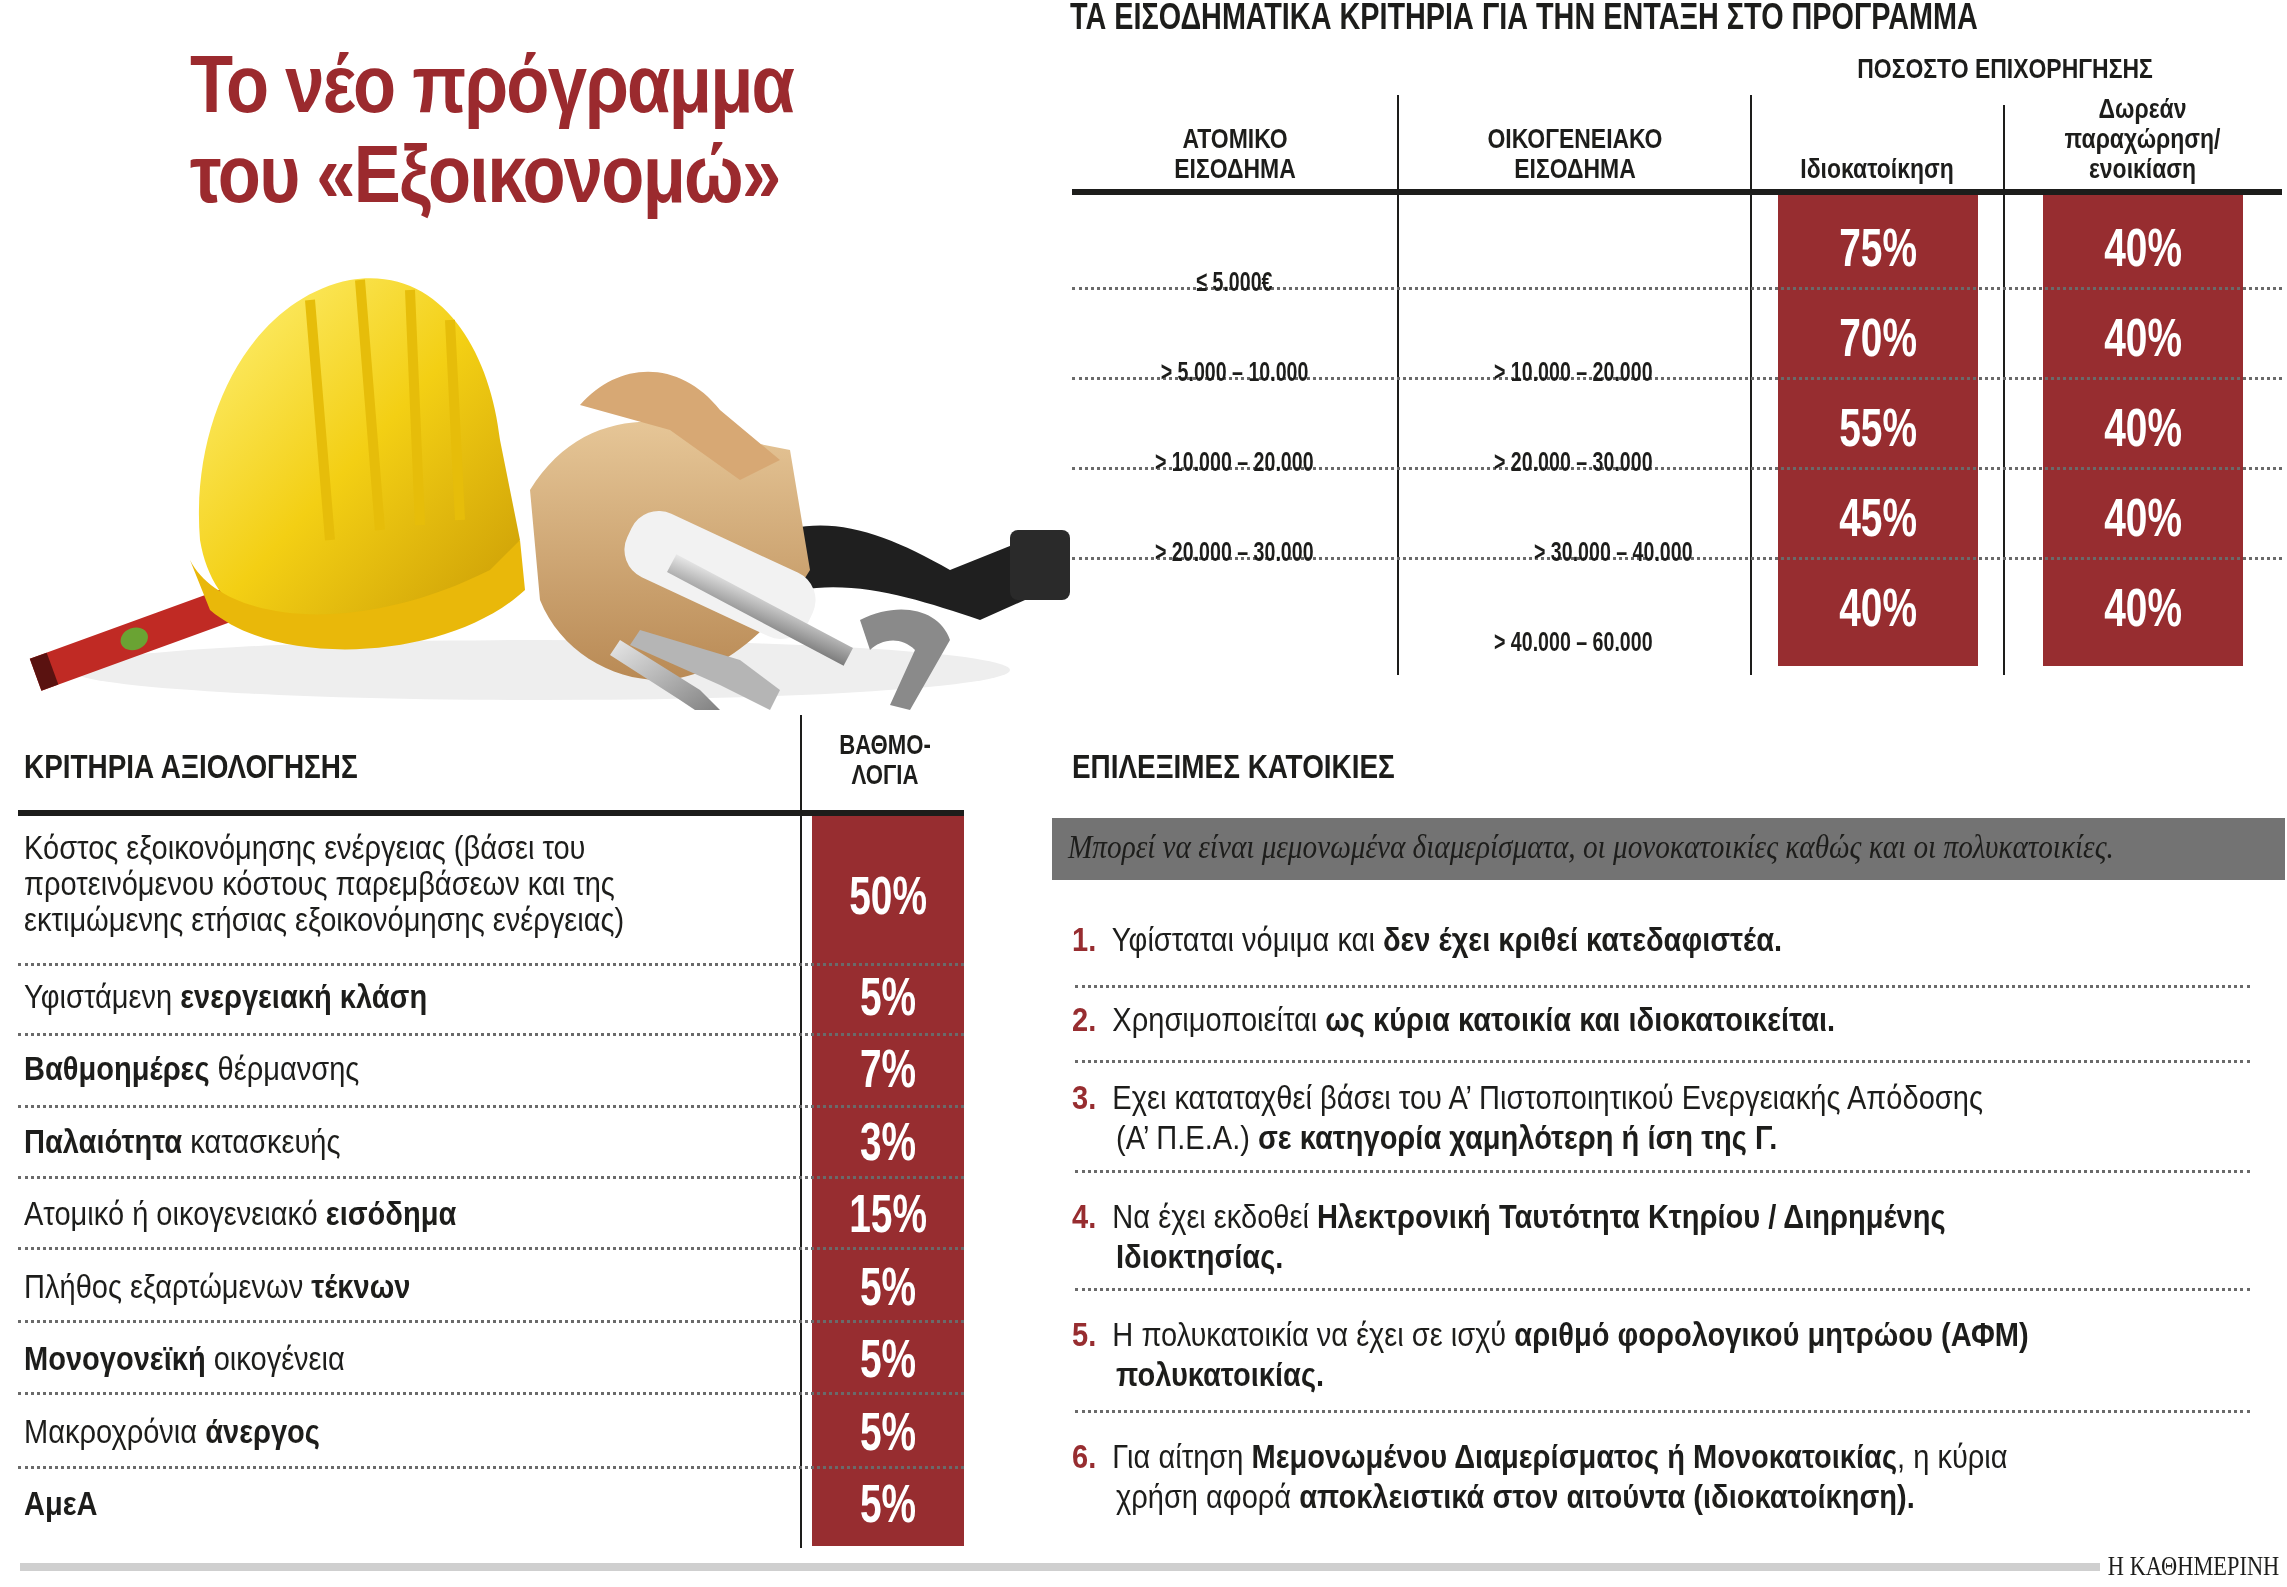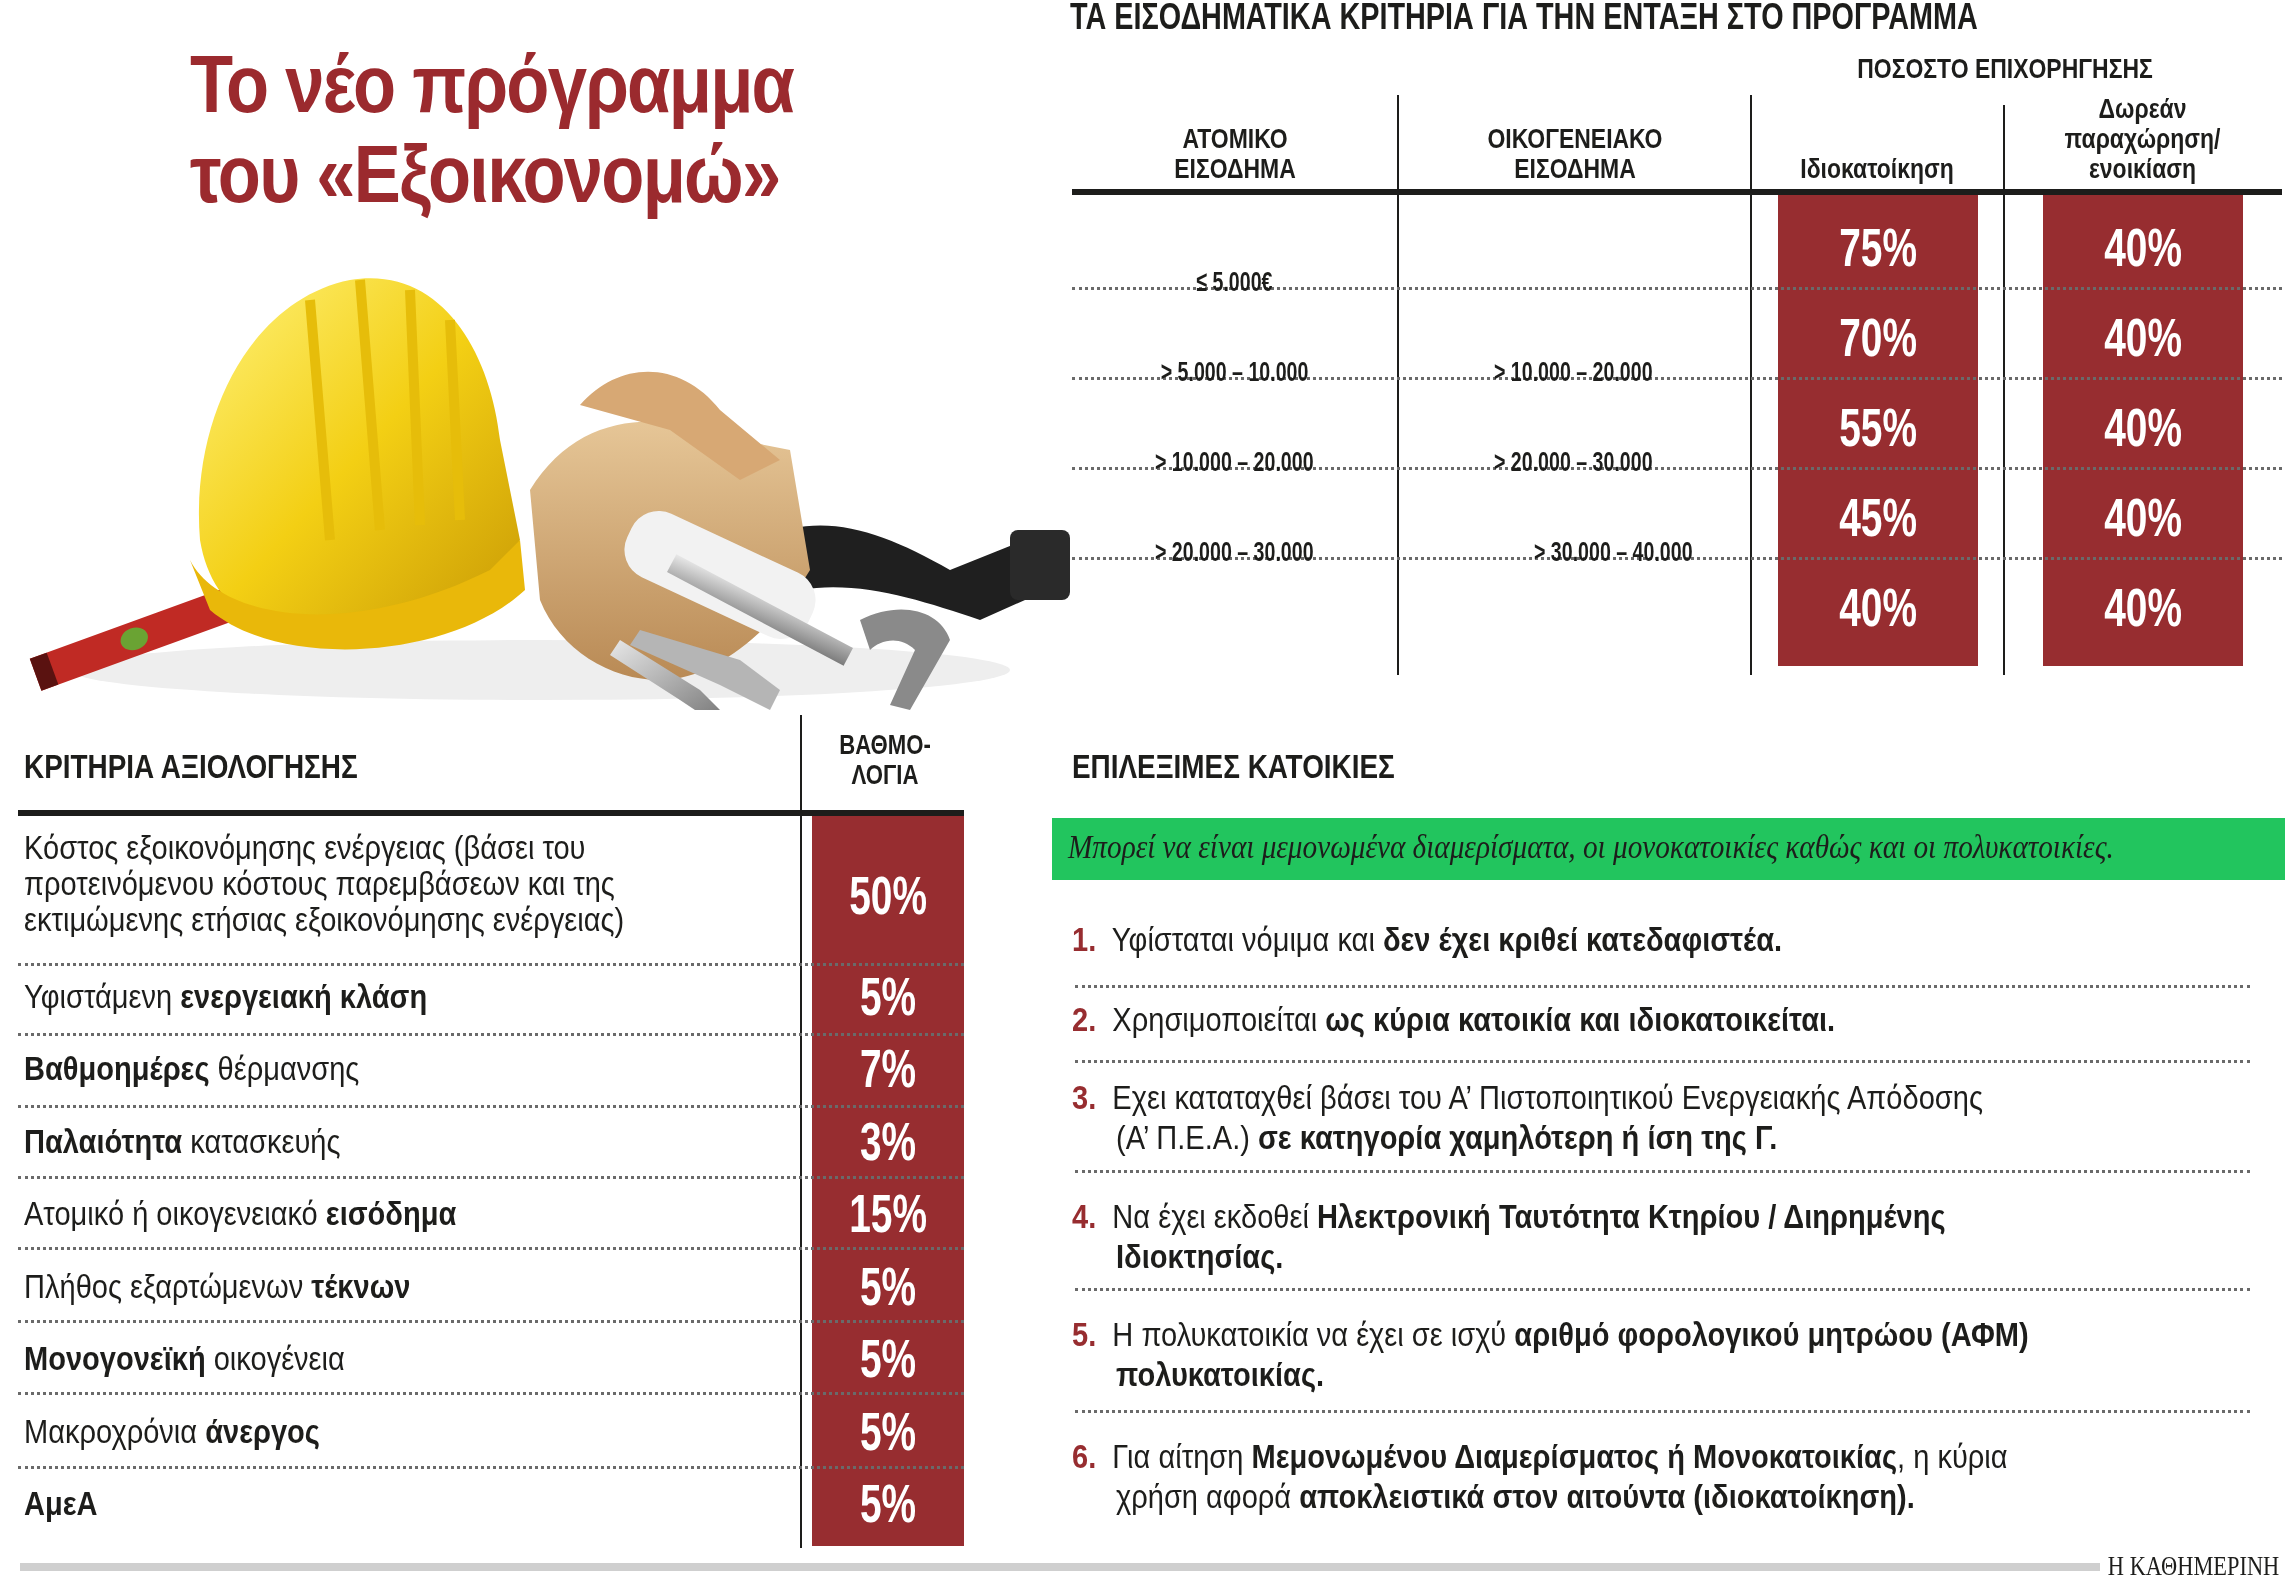--- a/index.html
+++ b/index.html
@@ -16,21 +16,21 @@
   .hline-thick { background:#1d1d1b; height:6px; }
   .dotted { border-top:3px dotted #6a6a6a; height:0; }
   .redbox { background:#972d30; }
   .cell { font-size:28px; font-weight:bold; text-align:center; white-space:nowrap;margin-top:44px; }
   .cell span { display:inline-block; transform:scaleX(0.70); }
   .pct { color:#fff; font-size:54px; font-weight:bold; text-align:center; white-space:nowrap; }
   .pct span { display:inline-block; transform:scaleX(0.72); }
   .sec-heading { font-size:34px; font-weight:bold; white-space:nowrap; transform:scaleX(0.82); transform-origin:left top; }
   .crit { font-size:33px; white-space:nowrap; line-height:36px; transform:scaleX(0.88); transform-origin:left center; }
   .crit b { font-weight:bold; }
-  .banner { background:#22c55e; }
+  .banner { background:#737373; }
   .banner-text { font-family:"Liberation Serif", "DejaVu Serif", serif; font-style:italic; font-size:34px; white-space:nowrap;
                  transform:scaleX(0.86); transform-origin:left center; }
   .li { font-size:33px; line-height:40px; white-space:nowrap; transform:scaleX(0.88); transform-origin:left top; }
   .li-num { color:#972d30; font-weight:bold; font-size:33px; }
   .li b { font-weight:bold; }
   .footer-bar { background:#cfcfcf; height:8px; }
   .brand { font-family:"Liberation Serif", "DejaVu Serif", serif; font-size:28px; white-space:nowrap;
            transform:scaleX(0.80); transform-origin:right center; }
 </style>
 </head>
@@ -149,20 +149,21 @@
   <div class="abs pct" style="left:706px; width:200px; top:-6px;"><span>55%</span></div>
   <div class="abs pct" style="left:971px; width:200px; top:-6px;"><span>40%</span></div>
 </div>
 <div class="abs" style="left:1072px; top:492px; width:1210px; height:60px;">
   <div class="abs cell" style="left:0; width:325px;"><span>&gt; 20.000 – 30.000</span></div>
   <div class="abs cell" style="left:321px; width:353px;padding-left:44px;"><span>&gt; 30.000 – 40.000</span></div>
   <div class="abs pct" style="left:706px; width:200px; top:-6px;"><span>45%</span></div>
   <div class="abs pct" style="left:971px; width:200px; top:-6px;"><span>40%</span></div>
 </div>
 <div class="abs" style="left:1072px; top:582px; width:1210px; height:60px;">
+  <div class="abs cell" style="left:325px; width:353px;"><span>&gt; 40.000 – 60.000</span></div>
   <div class="abs pct" style="left:706px; width:200px; top:-6px;"><span>40%</span></div>
   <div class="abs pct" style="left:971px; width:200px; top:-6px;"><span>40%</span></div>
 </div>
 
 <div class="abs sec-heading" style="left:24px; top:747px;">ΚΡΙΤΗΡΙΑ ΑΞΙΟΛΟΓΗΣΗΣ</div>
 <div class="abs th" style="left:805px; top:730px; width:160px; font-size:27px;">
   <div class="th-cond">
     <div>ΒΑΘΜΟ-</div>
     <div>ΛΟΓΙΑ</div>
   </div>

